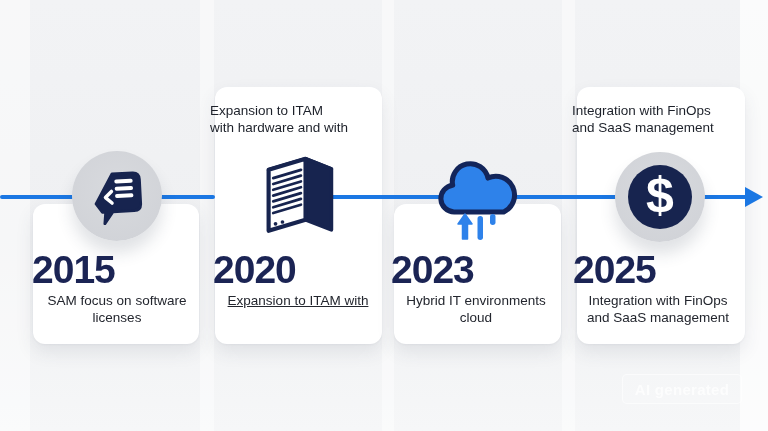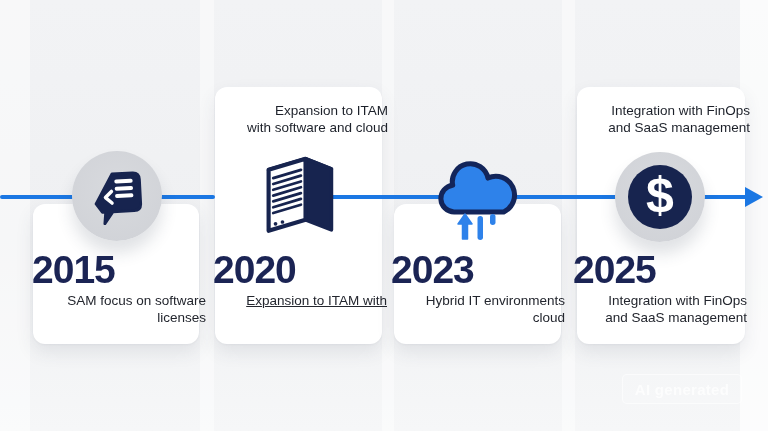--- a/index.html
+++ b/index.html
@@ -35,25 +35,25 @@
     color:#ffffff;font-size:50px;font-weight:700;line-height:1;
     transform:translateY(-2px);
   }
   .year{
     position:absolute;width:170px;top:250px;z-index:5;
     font-size:39px;font-weight:700;letter-spacing:-1px;
     color:#1b2454;line-height:1;
   }
   .desc{
     position:absolute;width:178px;top:293px;z-index:5;
-    text-align:right;font-size:13.5px;line-height:16.5px;color:#23262e;
+    text-align:center;font-size:13.5px;line-height:16.5px;color:#23262e;
   }
   .toplabel{
     position:absolute;width:178px;top:103px;z-index:5;
-    text-align:right;font-size:13.5px;line-height:16.5px;color:#1d212a;
+    text-align:left;font-size:13.5px;line-height:16.5px;color:#1d212a;
   }
   .watermark{
     position:absolute;left:622px;top:374px;width:118px;height:28px;z-index:6;
     border:1.5px solid rgba(255,255,255,.55);border-radius:5px;
     background:rgba(255,255,255,.12);
     display:flex;align-items:center;justify-content:center;
     color:rgba(255,255,255,.72);font-size:15px;font-weight:600;letter-spacing:.3px;
   }
 </style>
 </head>
@@ -115,21 +115,21 @@
   </svg>
 
   <div class="circle" style="left:615px;top:152px;">
     <div class="dollar-coin">
       <span>$</span>
     </div>
   </div>
 
   <div class="toplabel" style="left:210px;">
     <div>Expansion to ITAM</div>
-    <div>with software and cloud</div>
+    <div>with hardware and with</div>
   </div>
   <div class="toplabel" style="left:572px;">
     <div>Integration with FinOps</div>
     <div>and SaaS management</div>
   </div>
 
   <div class="year" style="left:32px;">2015</div>
   <div class="year" style="left:213px;">2020</div>
   <div class="year" style="left:391px;">2023</div>
   <div class="year" style="left:573px;">2025</div>

